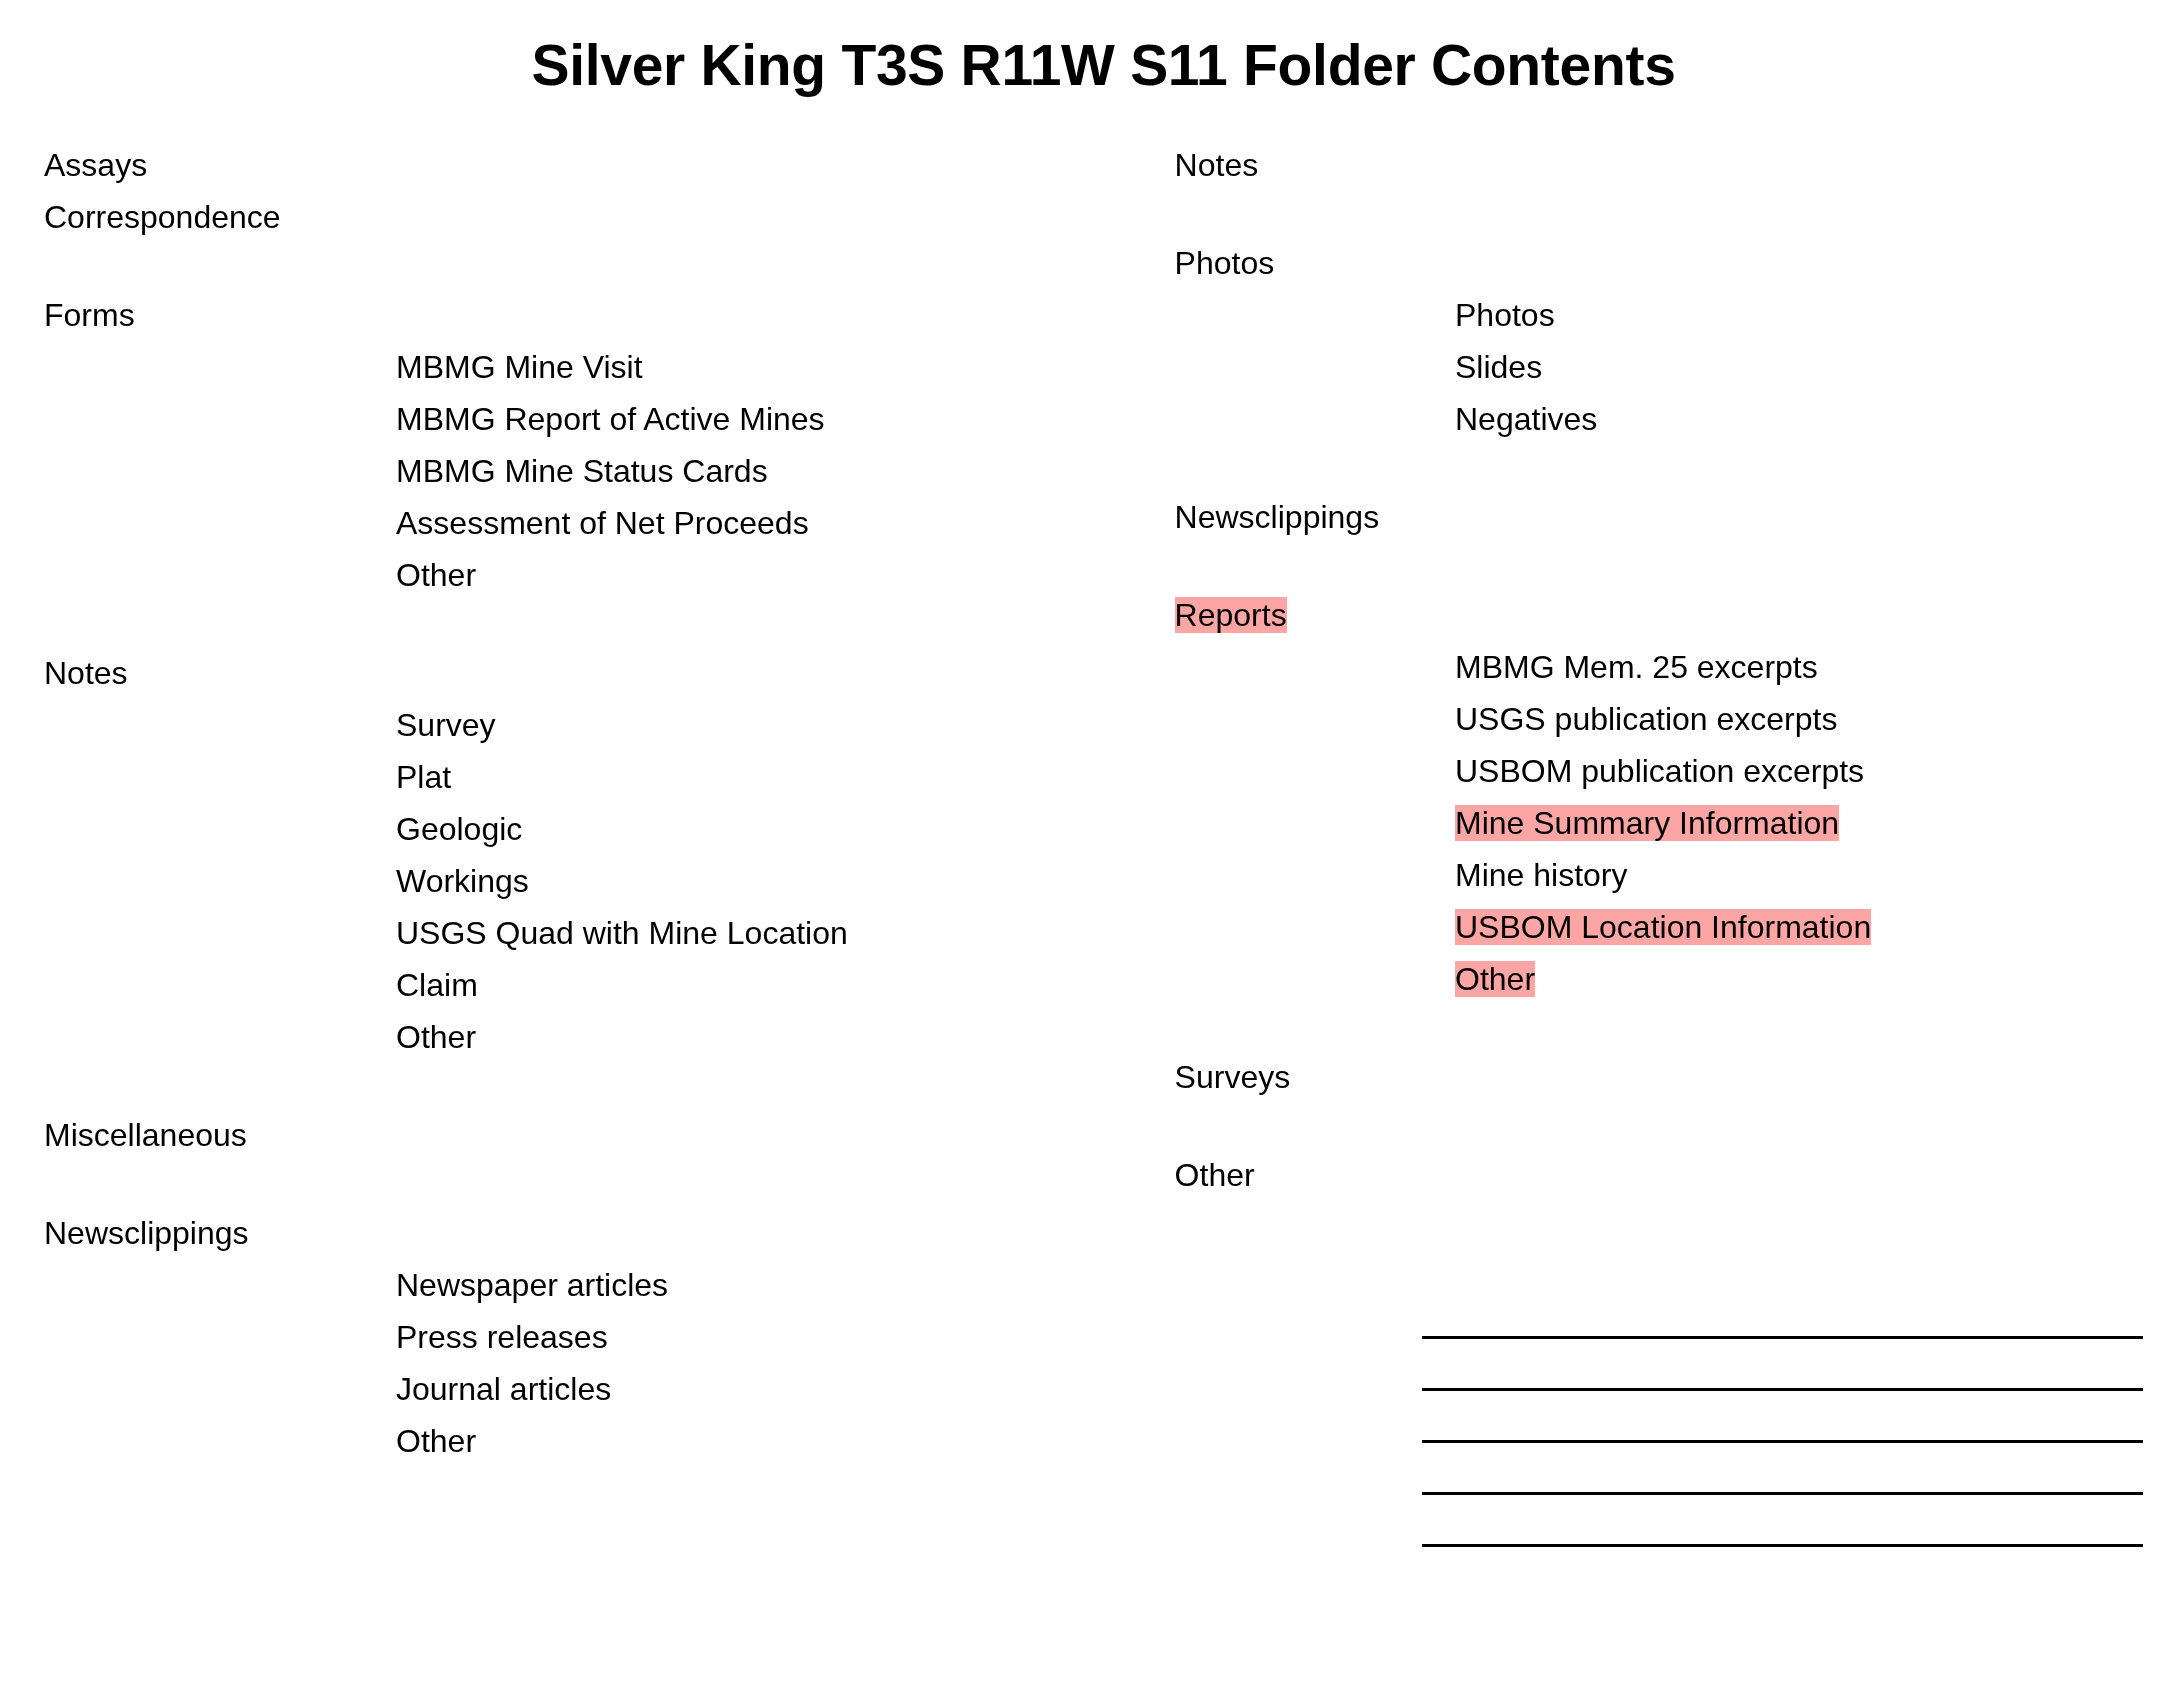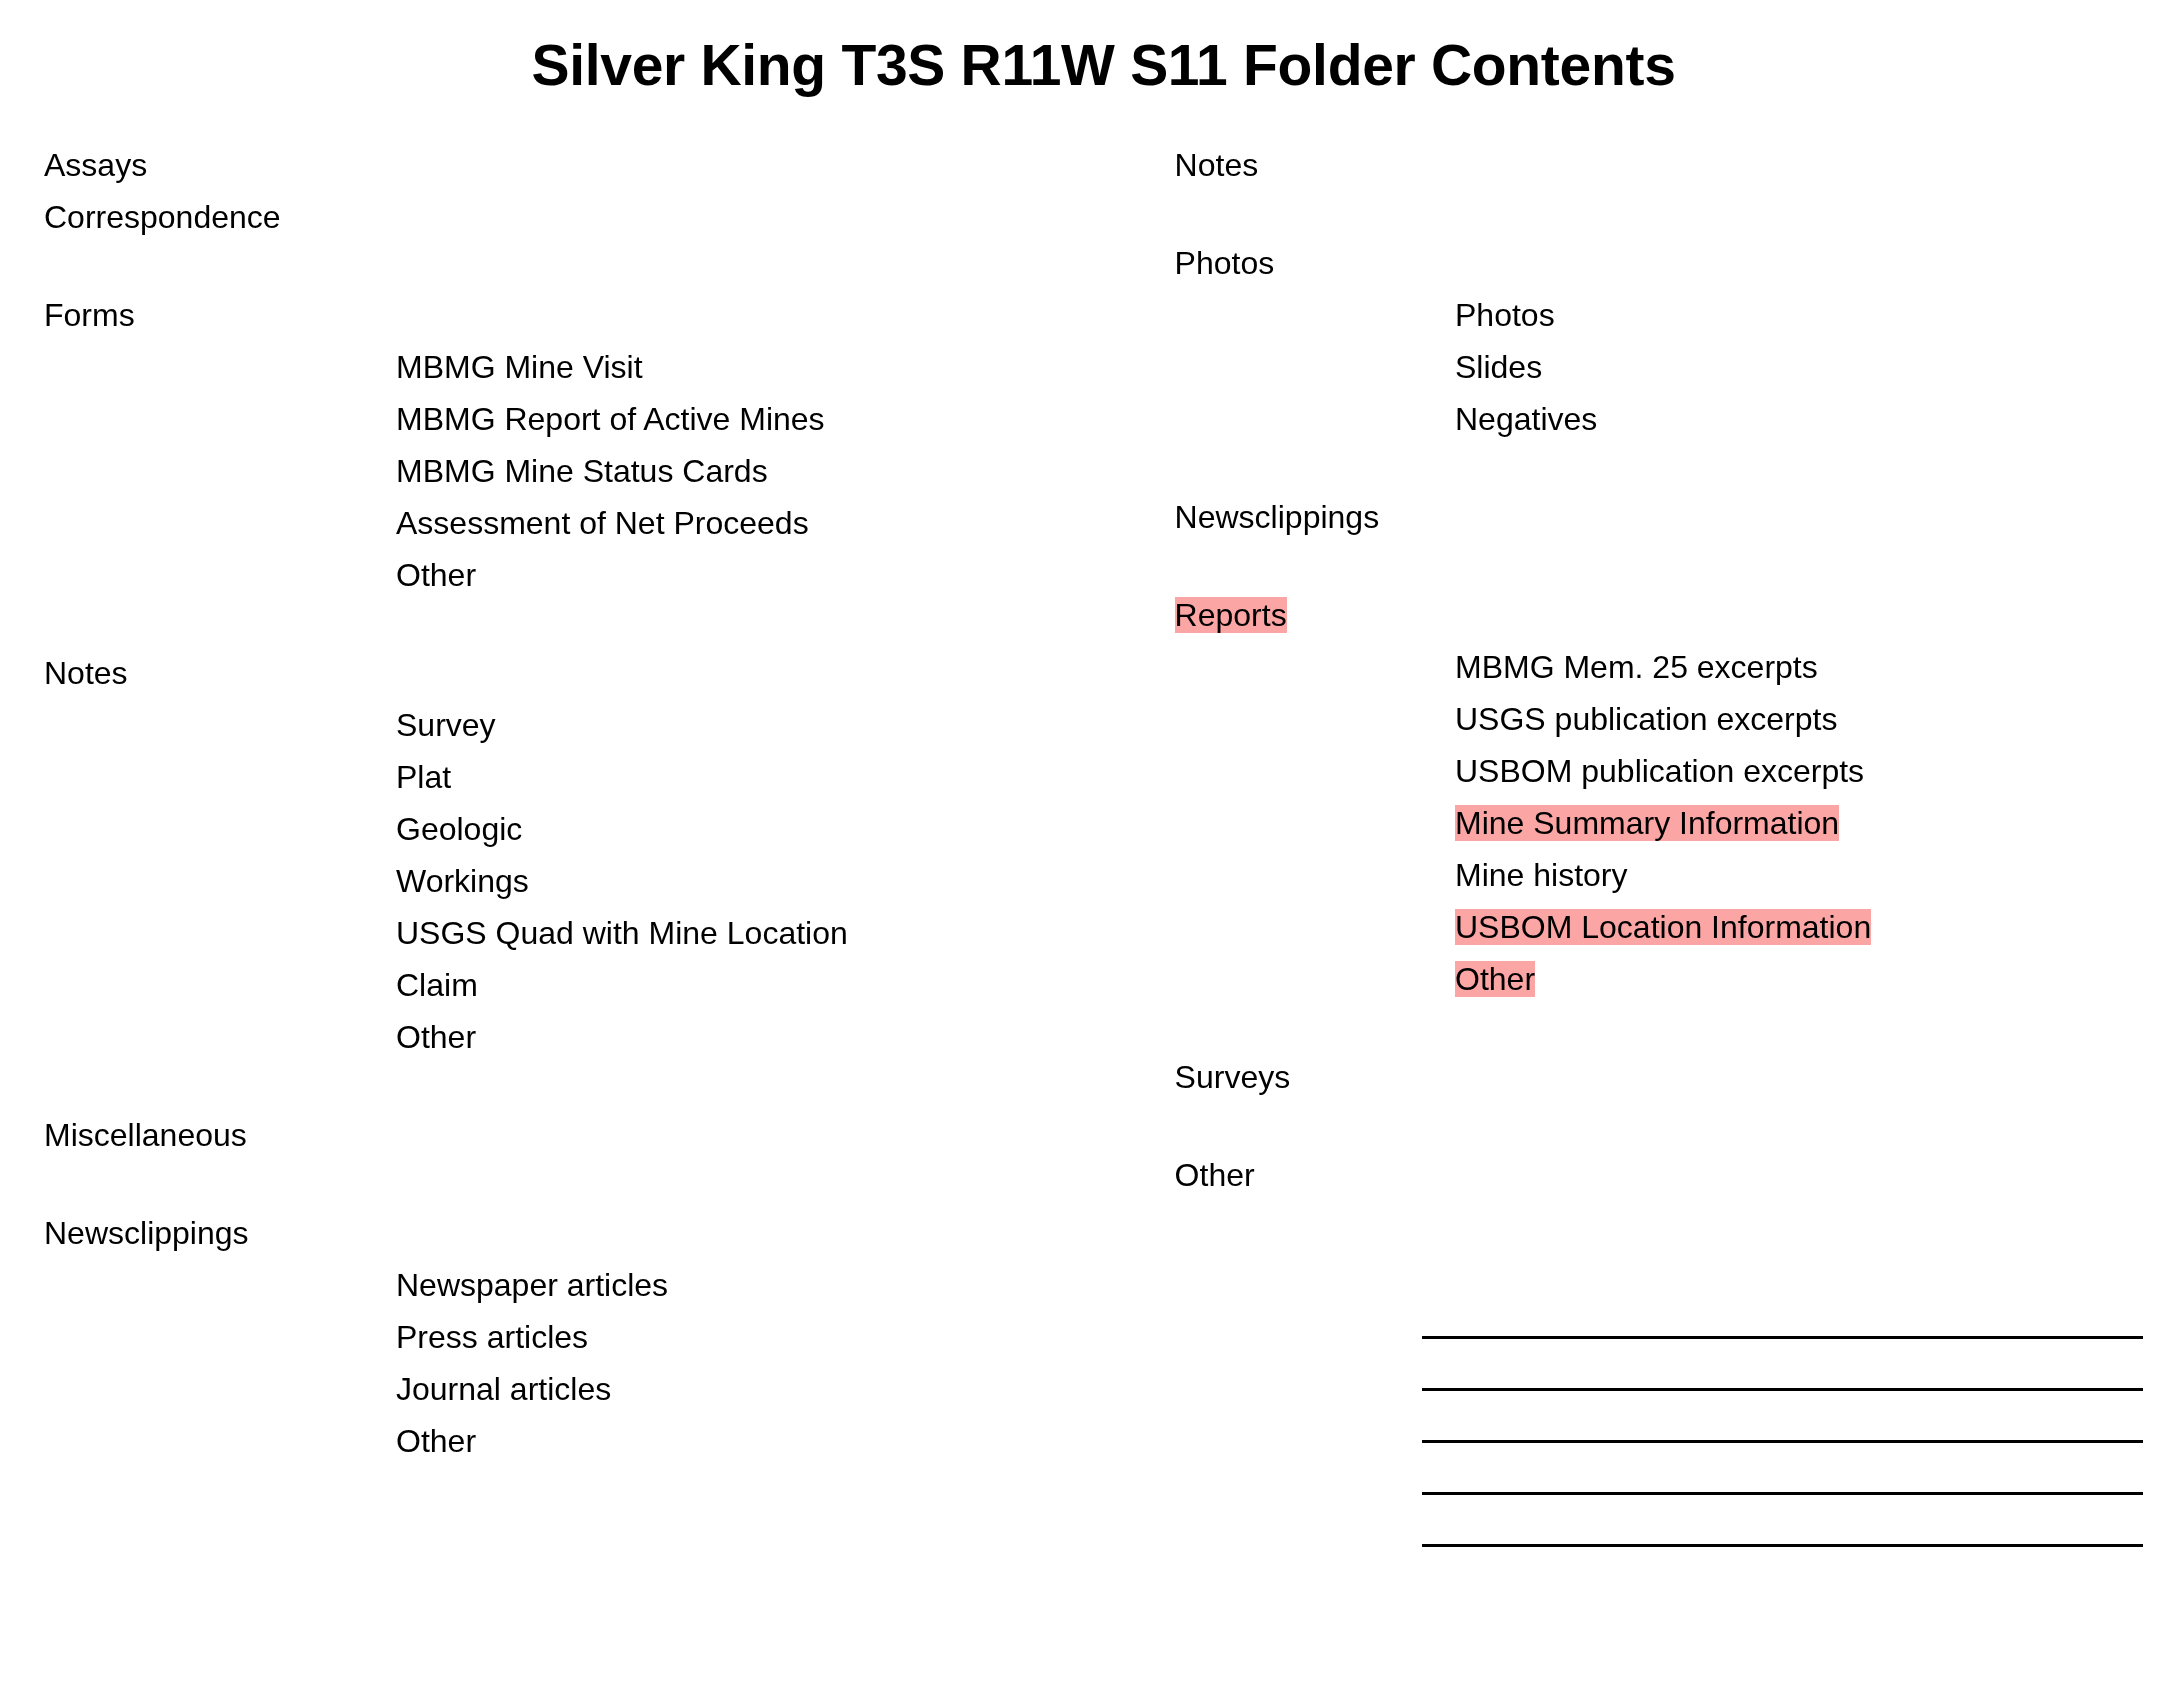--- a/index.html
+++ b/index.html
@@ -92,21 +92,21 @@
       <div class="row lvl1"><span class="txt">Survey</span></div>
       <div class="row lvl1"><span class="txt">Plat</span></div>
       <div class="row lvl1"><span class="txt">Geologic</span></div>
       <div class="row lvl1"><span class="txt">Workings</span></div>
       <div class="row lvl1"><span class="txt">USGS Quad with Mine Location</span></div>
       <div class="row lvl1"><span class="txt">Claim</span></div>
       <div class="row lvl1"><span class="txt">Other</span></div>
       <div class="row lvl0 gap-top"><span class="txt">Miscellaneous</span></div>
       <div class="row lvl0 gap-top"><span class="txt">Newsclippings</span></div>
       <div class="row lvl1"><span class="txt">Newspaper articles</span></div>
-      <div class="row lvl1"><span class="txt">Press articles</span></div>
+      <div class="row lvl1"><span class="txt">Press releases</span></div>
       <div class="row lvl1"><span class="txt">Journal articles</span></div>
       <div class="row lvl1"><span class="txt">Other</span></div>
     </div>
   <div class="col col-right">
       <div class="row r-lvl0"><span class="txt">Notes</span></div>
       <div class="row r-lvl0 gap-top"><span class="txt">Photos</span></div>
       <div class="row r-lvl1"><span class="txt">Photos</span></div>
       <div class="row r-lvl1"><span class="txt">Slides</span></div>
       <div class="row r-lvl1"><span class="txt">Negatives</span></div>
       <div class="row r-lvl0 gap-top"><span class="txt">Newsclippings</span></div>

